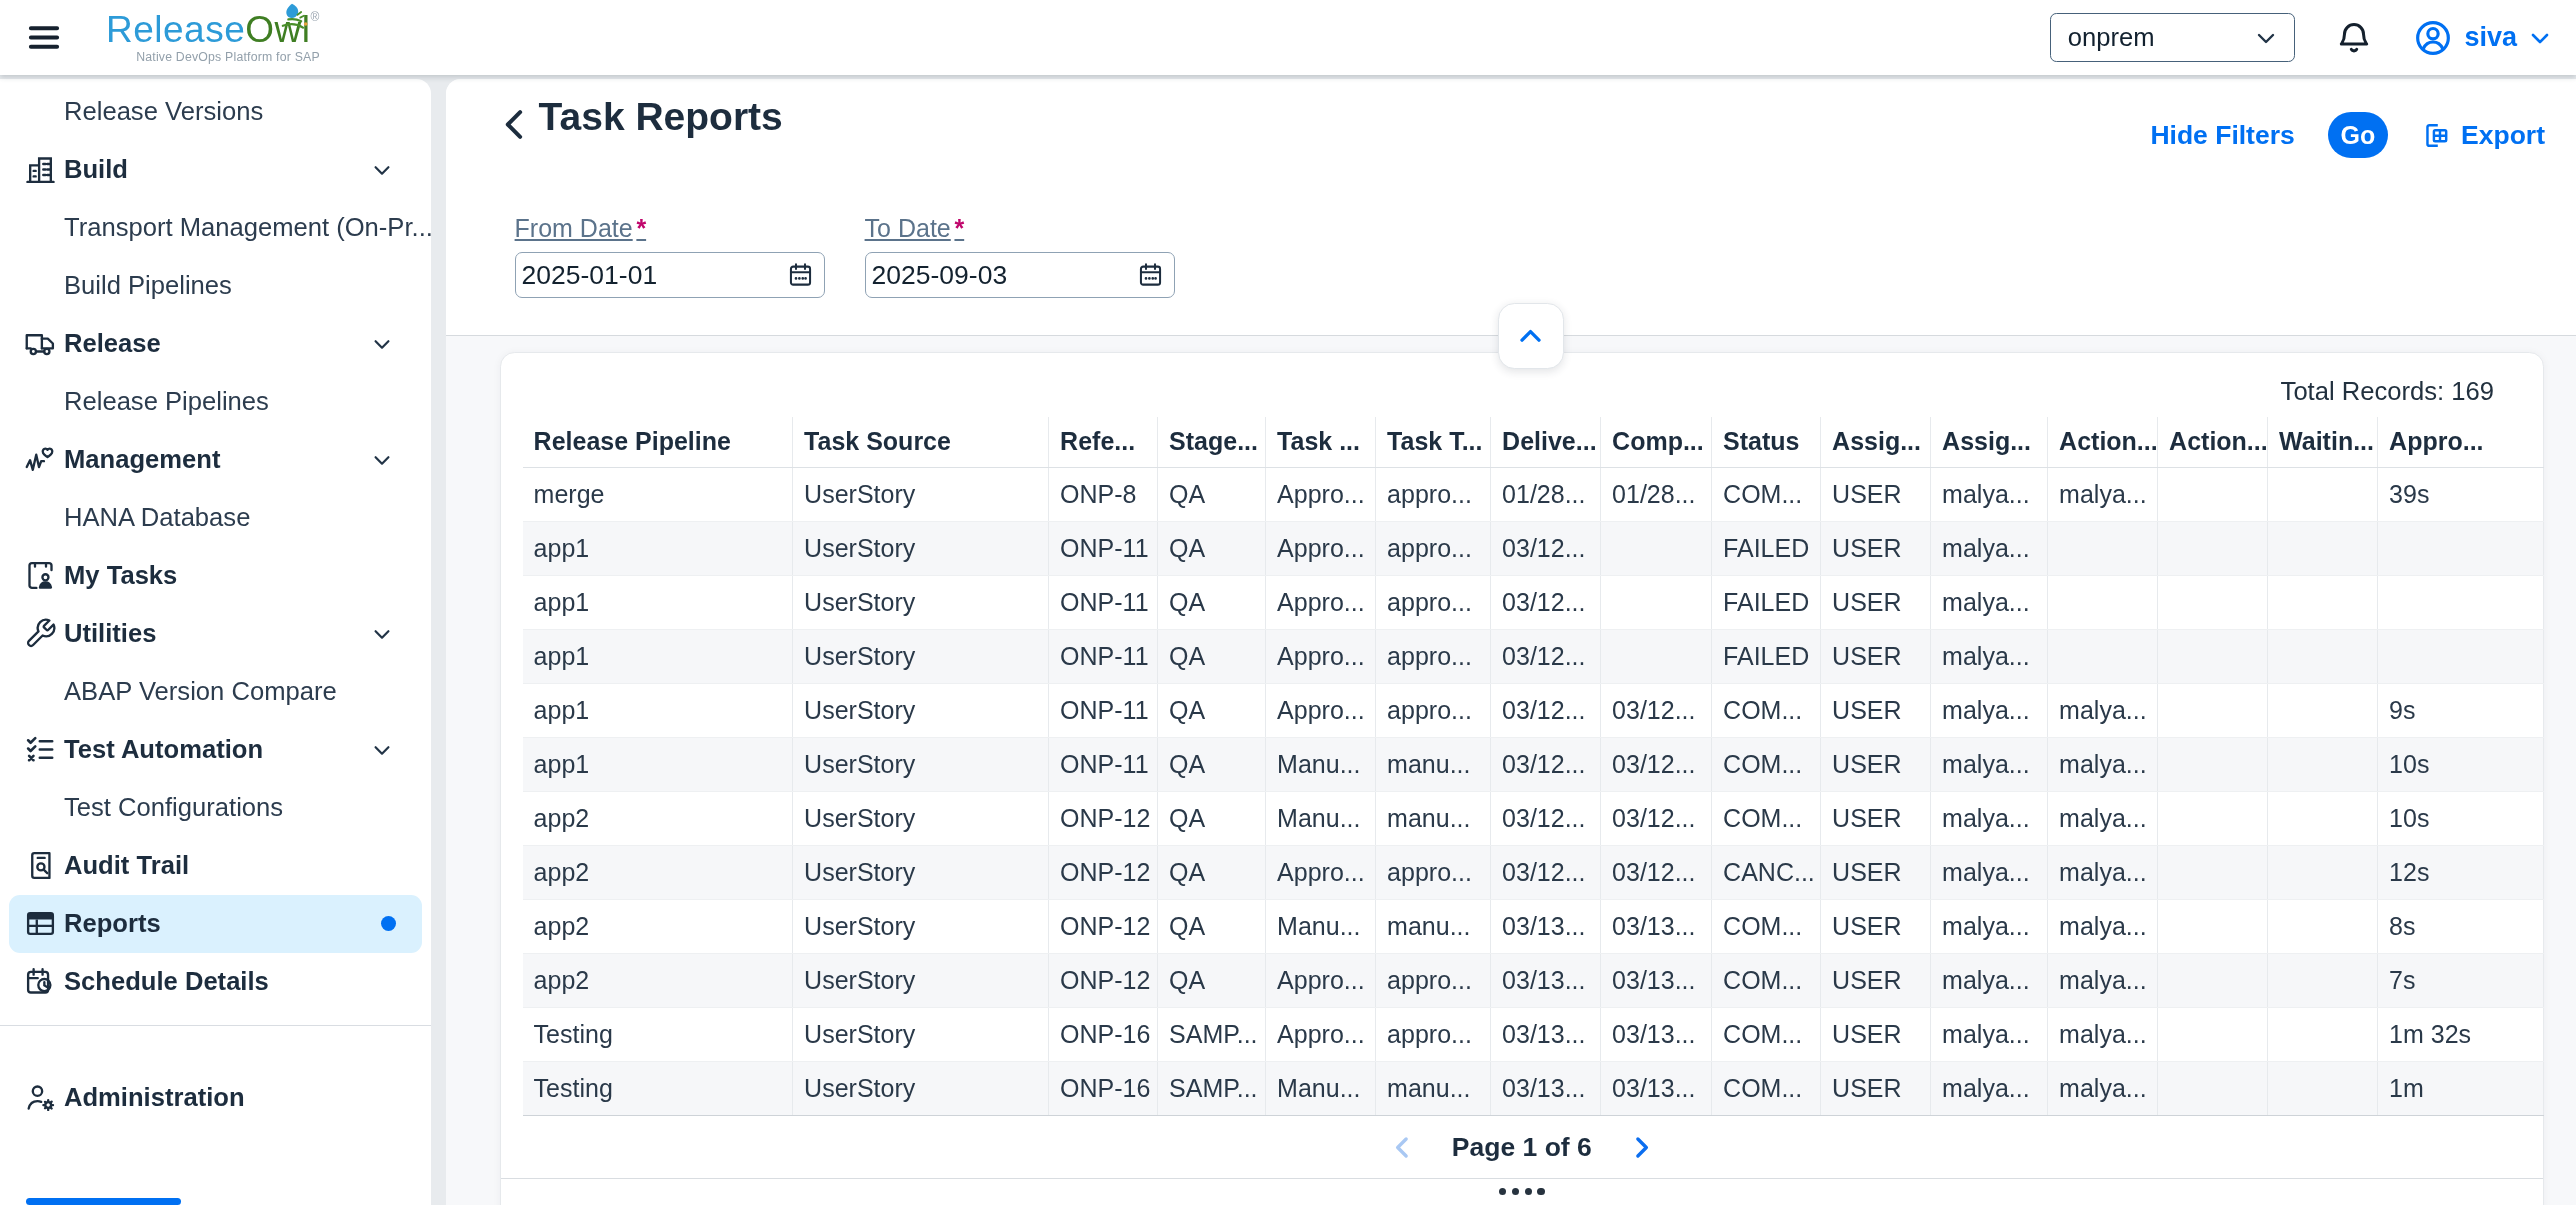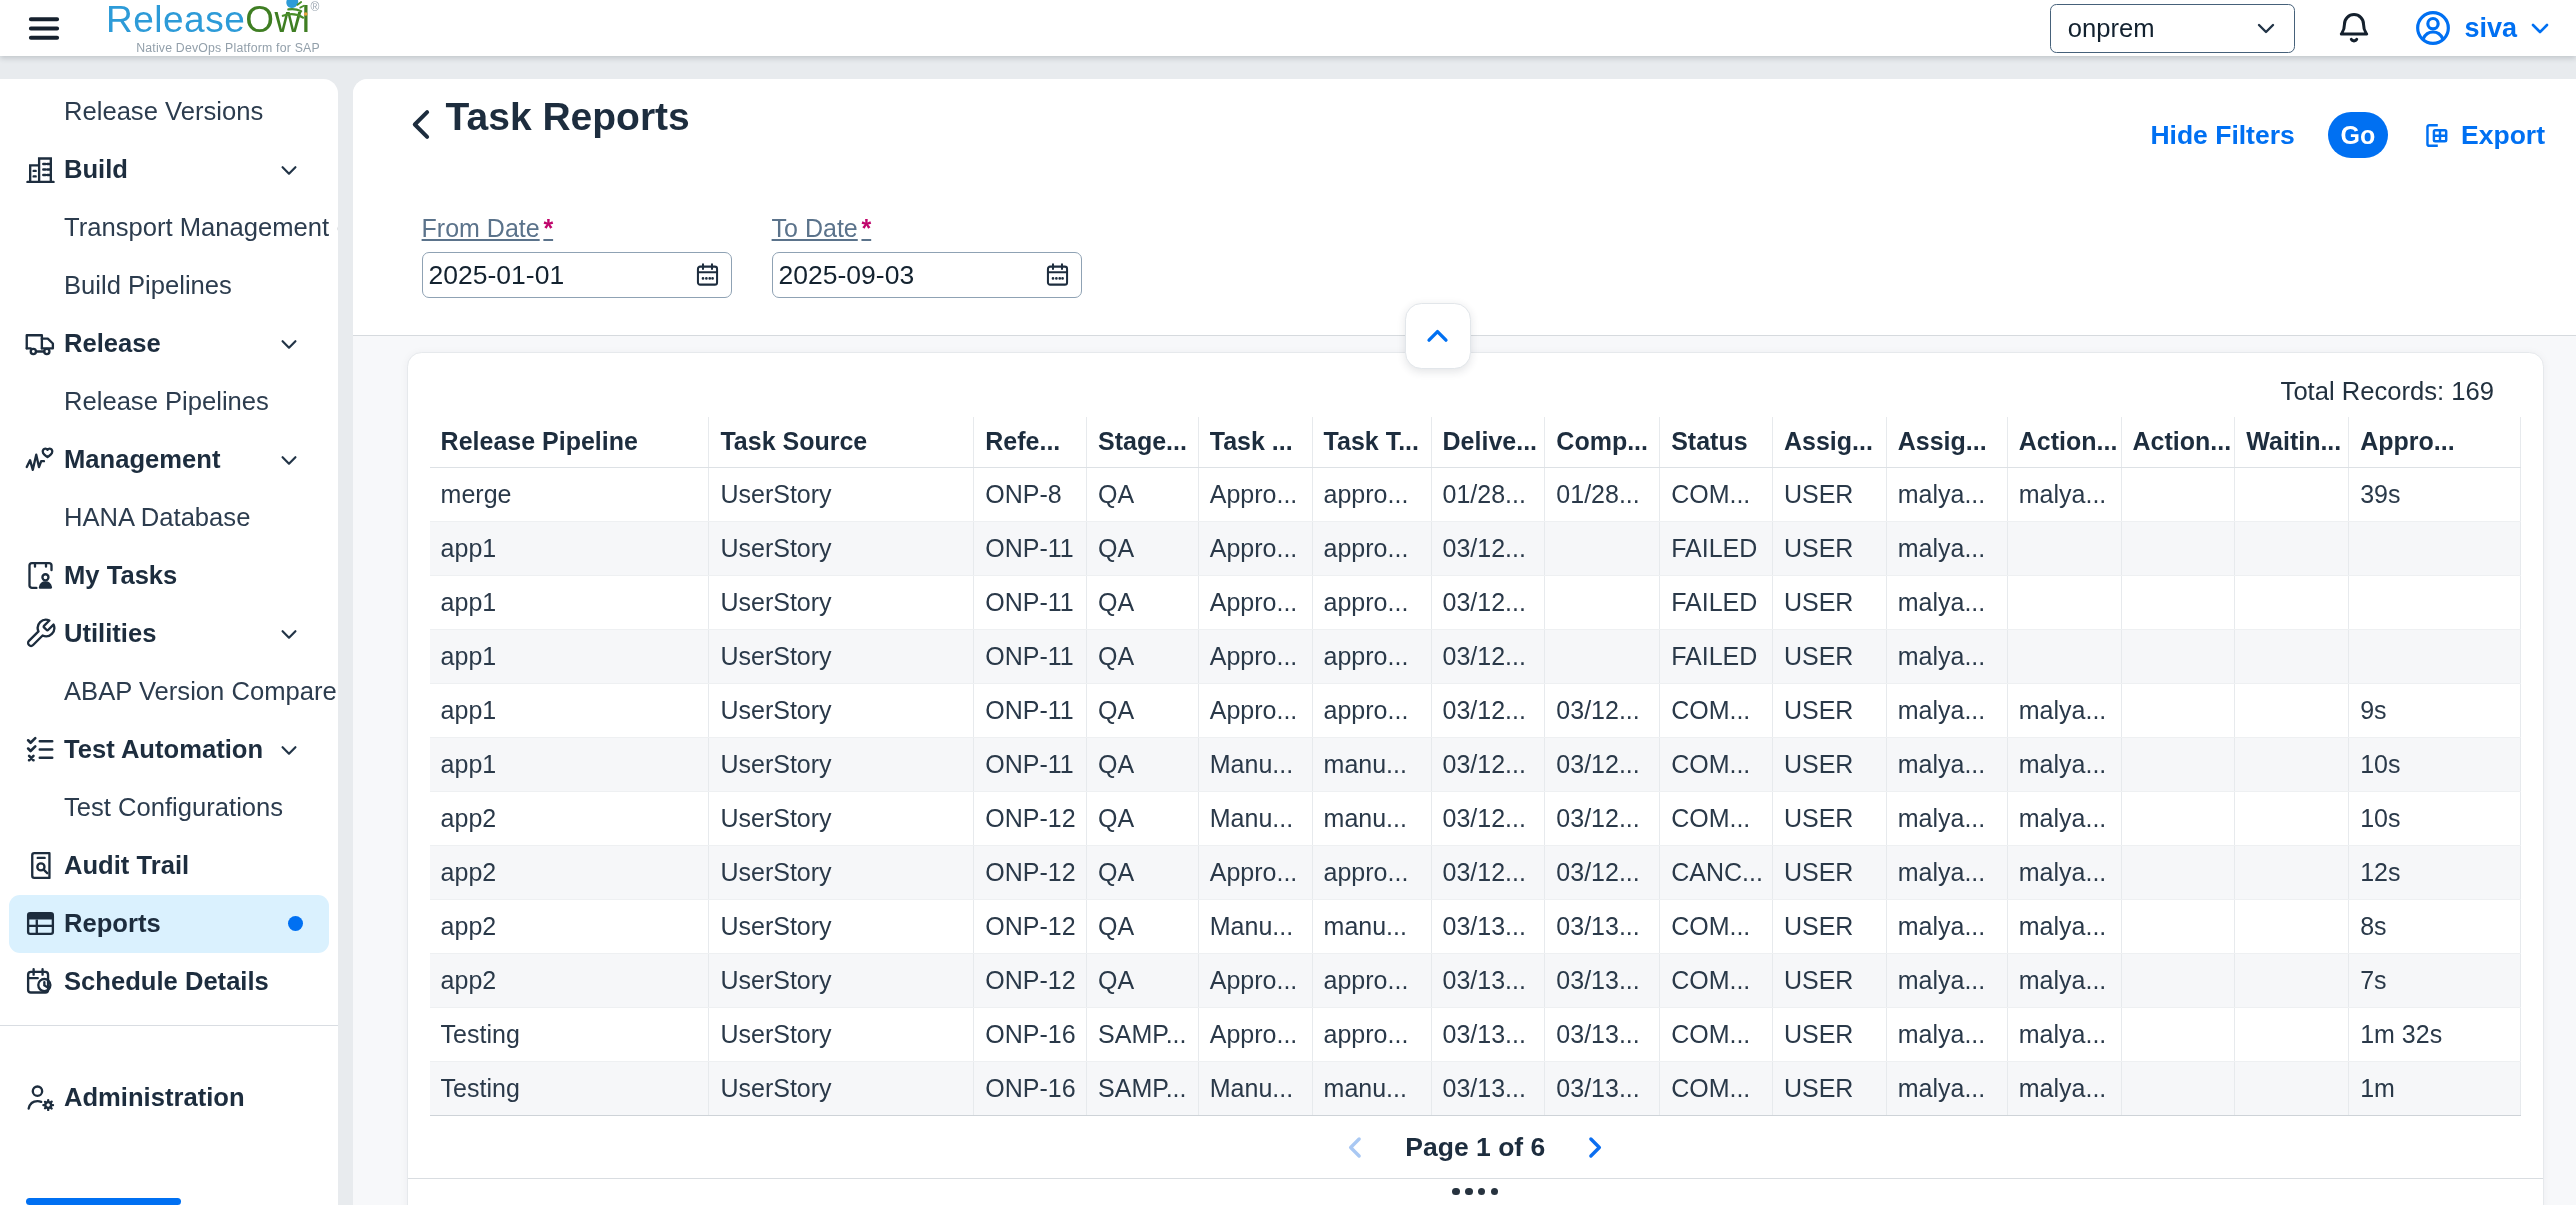--- a/index.html
+++ b/index.html
@@ -2,21 +2,21 @@
 <html style="font-size:14.6px"><head>
 <meta charset="utf-8">
 <style>
   * { margin:0; padding:0; box-sizing:border-box; }
   html,body { width:2576px; height:1206px; }
   body { position:relative; background:#e8ebee; font-family:"Liberation Sans",sans-serif; overflow:hidden; }
   .ic { display:inline-block; }
   .ic svg { width:100%; height:100%; display:block; }
 
   
-  .appbar { position:absolute; left:0; top:0; right:0; height:56px; background:#fff;
+  .appbar { position:absolute; left:0; top:0; right:0; height:75px; background:#fff;
             display:flex; align-items:center; box-shadow:0 2.7px 5.5px rgba(34,48,62,.20); z-index:10; }
   .burger { width:40px; height:37px; color:#16212e; margin-left:24px; cursor:pointer; }
   .logo { margin-left:42px; position:relative; text-align:center; }
   .logo-text { font-size:37px; line-height:1; letter-spacing:0.5px; }
   .lr { color:#2d9bd8; } .lo { color:#3f7e23; }
   .reg { font-size:12px; color:#9aa5b0; vertical-align:top; }
   .logo-owl { position:absolute; top:-9px; left:164px; width:44px; height:33px; }
   .logo-tag { font-size:12.3px; color:#93a0ab; margin-top:2.7px; letter-spacing:0.2px;text-align:right; }
   .topright { margin-left:auto; display:flex; align-items:center; gap:40px; margin-right:24px; }
   .envsel { width:245px; height:49px; border:1.8px solid #46617a; border-radius:6.4px; background:#fff;
@@ -26,21 +26,21 @@
   .bell { width:38px; height:38px; color:#14202d; cursor:pointer; }
   .userbox { display:flex; align-items:center; gap:11px; color:#0070f2; cursor:pointer; }
   .userbox .avatar { width:40px; height:40px; }
   .username { font-size:27px; font-weight:700; }
   .userbox .chev { width:24px; height:24px; }
 
   
   .workspace { position:absolute; top:79px; left:0; right:0; bottom:0; display:flex; gap:14.6px; }
 
   
-  .sidebar { width:338px; flex:none; background:#fff; border-radius:0 14.6px 0 0; position:relative; overflow:hidden; }
+  .sidebar { width:431px; flex:none; background:#fff; border-radius:0 14.6px 0 0; position:relative; overflow:hidden; }
   .nav { padding-top:3.7px; }
   .srow { position:relative; height:58px; display:flex; align-items:center; padding-left:64px;
           font-size:25.6px; white-space:nowrap; overflow:hidden; cursor:pointer; }
   .srow.section { font-weight:700; color:#1d2d3e; }
   .srow.child { color:#2c3c4e; }
   .licon { position:absolute; left:24px; width:33px; height:33px; color:#1d2d3e; }
   .chevd { position:absolute; right:38px; width:22px; height:22px; color:#223447; }
   .srow.selected { background:#daf1fe; border-radius:11px; margin:0 9px; padding-left:55px; }
   .srow.selected .licon { left:14.6px; }
   .sdot { position:absolute; right:25.6px; width:15.5px; height:15.5px; border-radius:50%; background:#0070f2; }

